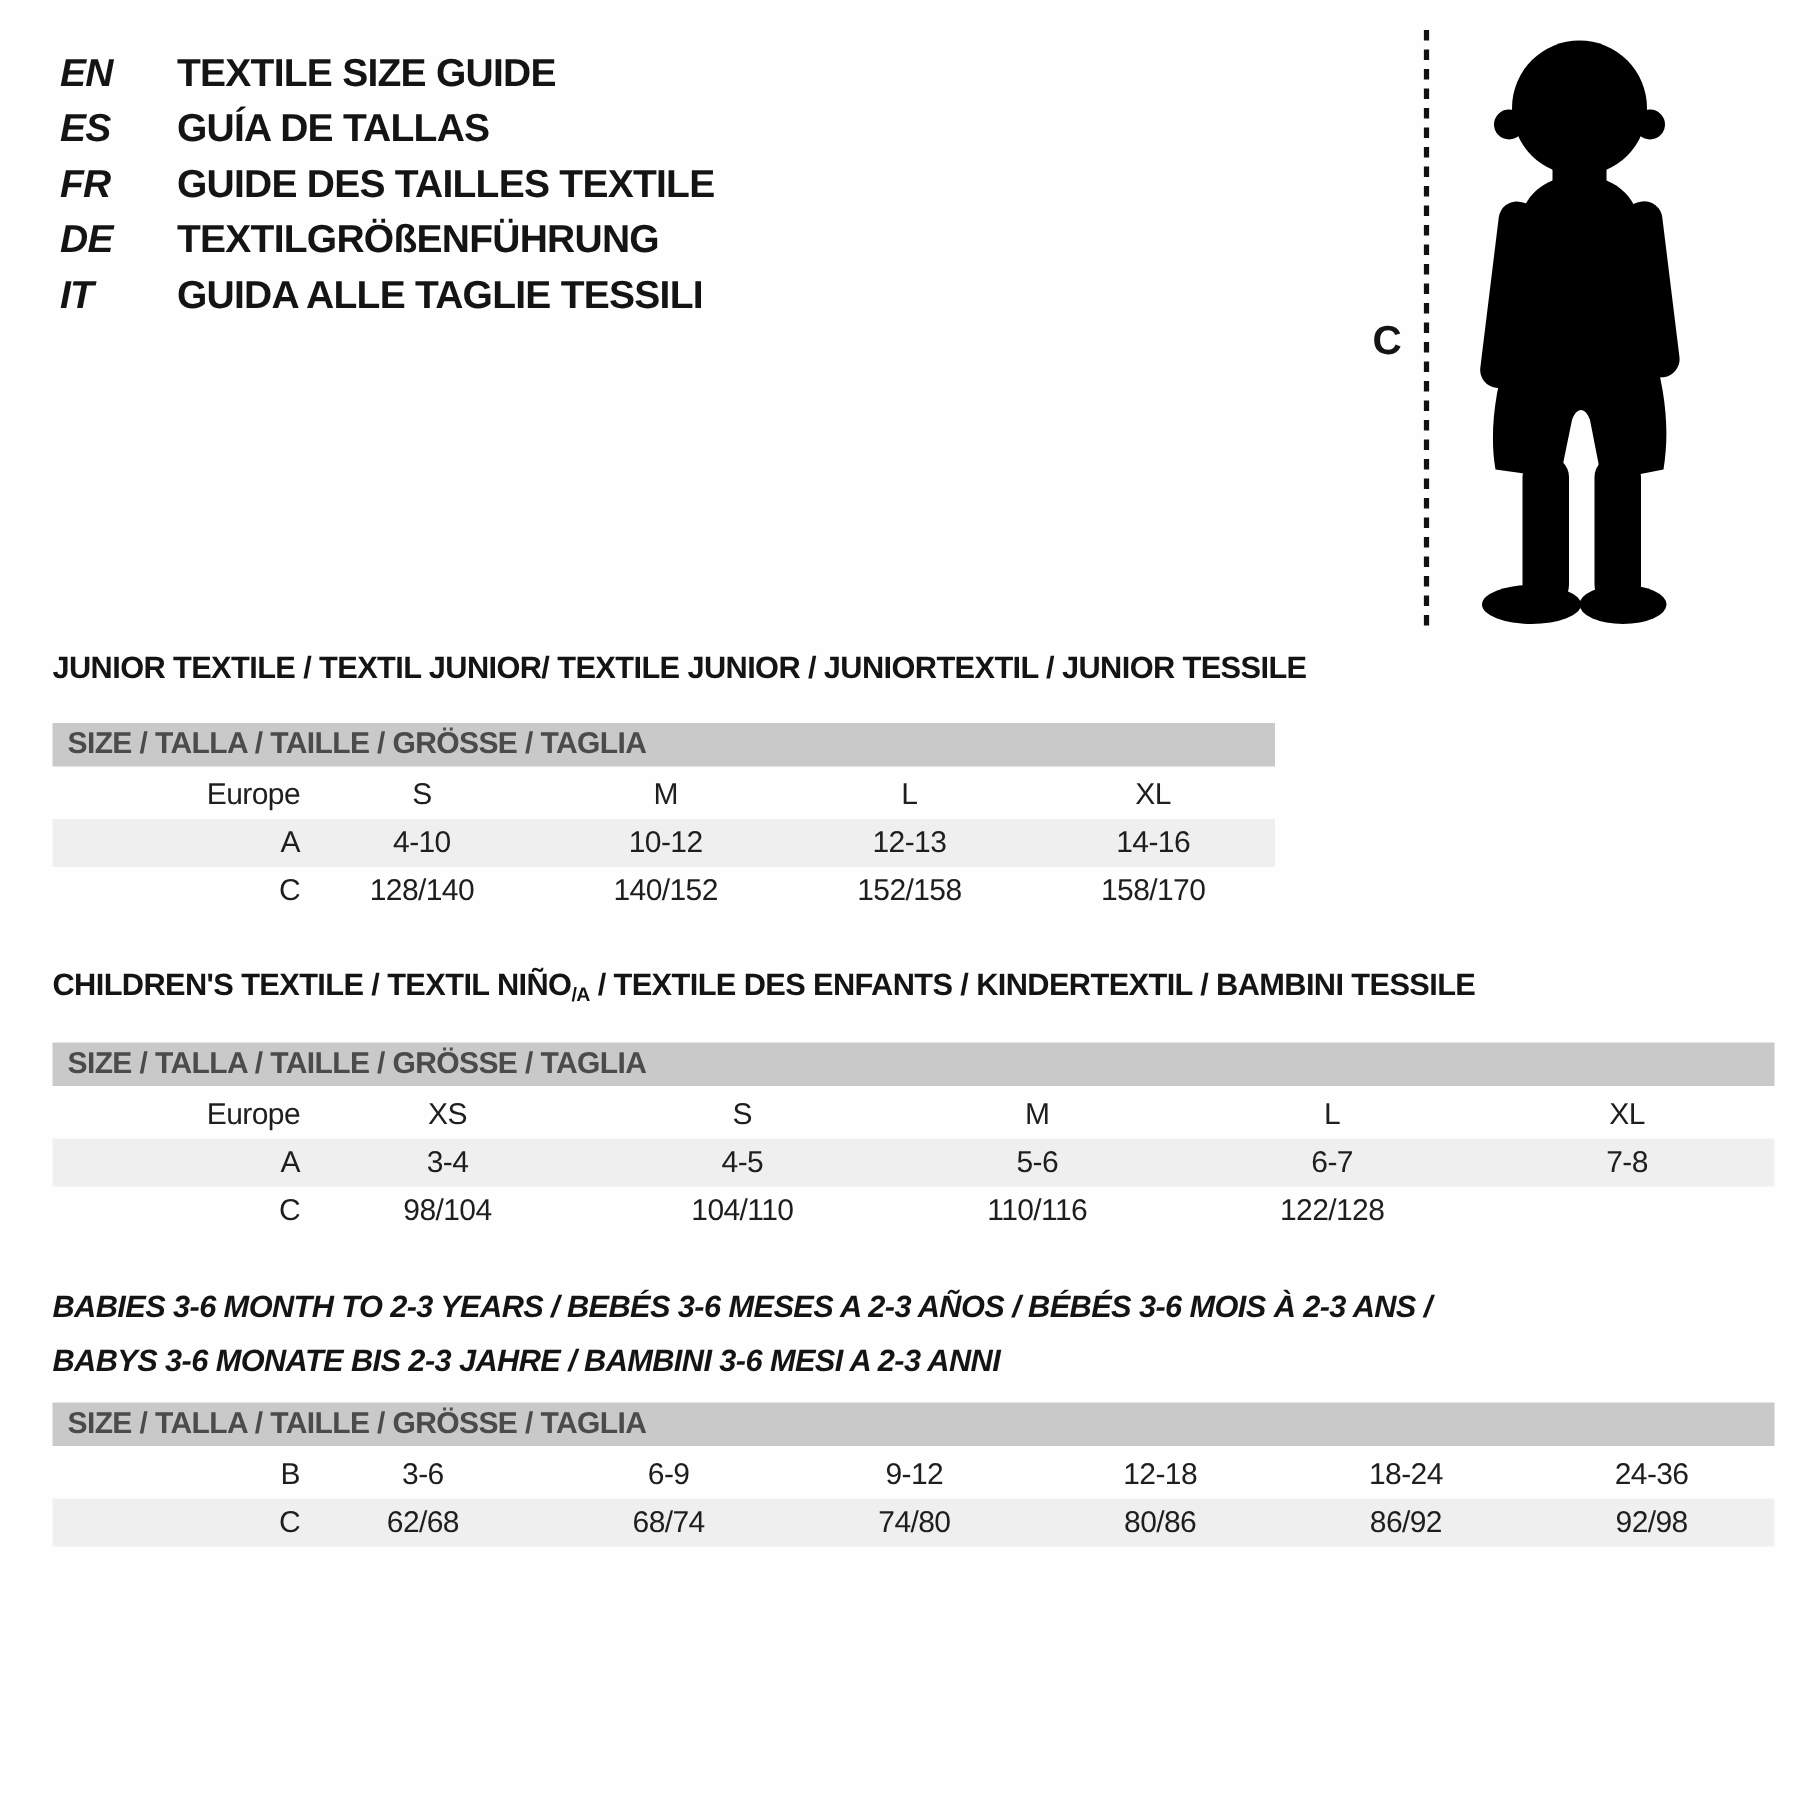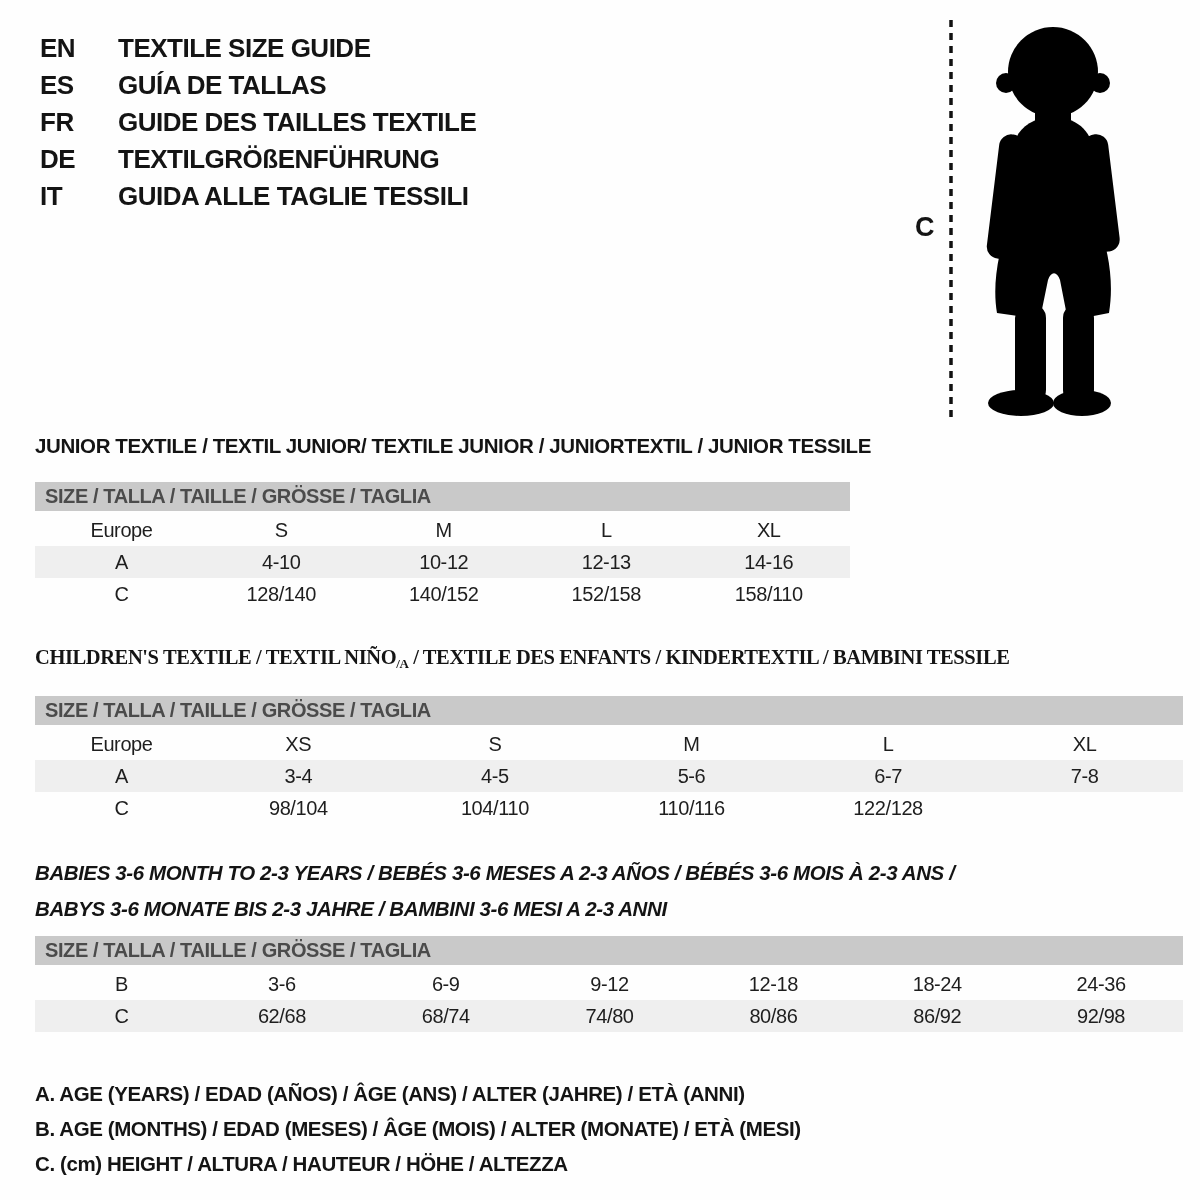--- a/index.html
+++ b/index.html
@@ -24,21 +24,21 @@
     left: 40px;
   }
   .lang-row {
     display: flex;
     line-height: 37px;
     font-size: 26px;
     font-weight: bold;
     letter-spacing: -0.5px;
     color: #141414;
   }
-  .lang-code { width: 78px; flex: 0 0 78px; }
+  .lang-code { width: 78px; flex: 0 0 78px; font-style: italic; }
 
   
   .figure-block {
     position: absolute;
     top: 16px;
     left: 905px;
     width: 250px;
     height: 405px;
   }
   .c-label {
@@ -92,35 +92,35 @@
     height: 29px;
     line-height: 29px;
     padding-left: 10px;
     margin-bottom: 3px;
   }
   .tbl.junior { width: 815px; }
   .tbl.junior .size-band, .tbl.junior .t-row { width: 815px; }
   .mt-band-junior { margin-top: 24px; }
   .mt-band-children { margin-top: 20px; }
   .mt-band-babies { margin-top: 9px; }
-  .children-title { margin-top: 35px; font-family: Liberation Serif, serif; }
+  .children-title { margin-top: 35px; }
 
   .t-row {
     display: grid;
     height: 32px;
     line-height: 32px;
     font-size: 20px;
     letter-spacing: -0.4px;
     color: #1e1e1e;
   }
   .t-row.cols4 { grid-template-columns: 165px repeat(4, 1fr); }
   .t-row.cols5 { grid-template-columns: 165px repeat(5, 1fr); }
   .t-row.cols6 { grid-template-columns: 165px repeat(6, 1fr); }
   .t-row.striped { background: #efefef; }
-  .t-label { text-align: center; padding-left: 8px; }
+  .t-label { text-align: right; padding-left: 8px; }
   .t-cell { text-align: center; }
 
   
   .legend { margin-top: 44px; }
   .legend-line {
     font-size: 20.5px;
     font-weight: bold;
     letter-spacing: -0.4px;
     line-height: 35px;
     color: #141414;
@@ -201,21 +201,21 @@
         <div class="t-cell">4-10</div>
         <div class="t-cell">10-12</div>
         <div class="t-cell">12-13</div>
         <div class="t-cell">14-16</div>
       </div>
       <div class="t-row cols4">
         <div class="t-label">C</div>
         <div class="t-cell">128/140</div>
         <div class="t-cell">140/152</div>
         <div class="t-cell">152/158</div>
-        <div class="t-cell">158/110</div>
+        <div class="t-cell">158/170</div>
       </div>
     </div>
 
     <div class="sec-title children-title"><span>CHILDREN'S TEXTILE / TEXTIL NIÑO</span><span class="sub-small">/A</span><span> / TEXTILE DES ENFANTS / KINDERTEXTIL / BAMBINI TESSILE</span></div>
     <div class="tbl children">
       <div class="size-band mt-band-children">SIZE / TALLA / TAILLE / GRÖSSE / TAGLIA</div>
       <div class="t-row cols5">
         <div class="t-label">Europe</div>
         <div class="t-cell">XS</div>
         <div class="t-cell">S</div>
@@ -259,20 +259,15 @@
         <div class="t-label">C</div>
         <div class="t-cell">62/68</div>
         <div class="t-cell">68/74</div>
         <div class="t-cell">74/80</div>
         <div class="t-cell">80/86</div>
         <div class="t-cell">86/92</div>
         <div class="t-cell">92/98</div>
       </div>
     </div>
 
-    <div class="legend">
-      <div class="legend-line">A. AGE (YEARS) / EDAD (AÑOS) / ÂGE (ANS) / ALTER (JAHRE) / ETÀ (ANNI)</div>
-      <div class="legend-line">B. AGE (MONTHS) / EDAD (MESES) / ÂGE (MOIS) / ALTER (MONATE) / ETÀ (MESI)</div>
-      <div class="legend-line">C. (cm) HEIGHT / ALTURA / HAUTEUR / HÖHE / ALTEZZA</div>
-    </div>
 
   </div>
 </div>
 
 </body></html>

